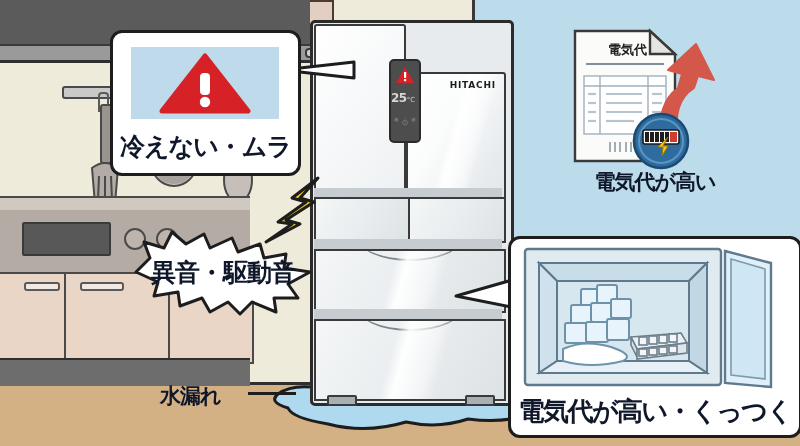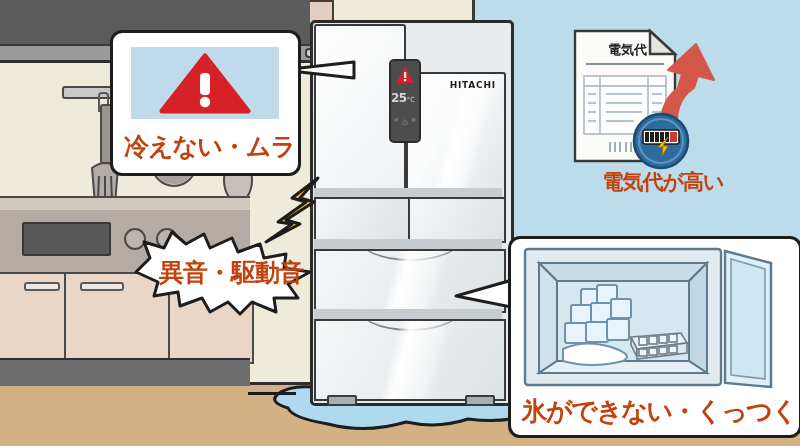--- a/index.html
+++ b/index.html
@@ -50,21 +50,21 @@
   .drawer{background:linear-gradient(120deg,#f4f6f7 0%,#e9edef 50%,#dde2e5 100%);border:2px solid #3a3a3a;}
   .dr-bar{background:#c6ccd0;border-bottom:2px solid #4a4a4a;}
   .dimple{border-bottom:2px solid #7d858a;border-radius:0 0 50% 50%/0 0 100% 100%;}
   .foot{background:#a8afb3;border:2px solid #3a3a3a;border-radius:2px;}
 
   
   .puddle{left:248px;top:378px;width:330px;height:62px;}
 
   
   .card{background:#fff;border:3px solid #1d1d1d;border-radius:12px;}
-  .jp{font-family:"DejaVu Sans","Liberation Sans",sans-serif;font-weight:bold;color:#c2410c;padding-left:8px;}
+  .jp{font-family:"DejaVu Sans","Liberation Sans",sans-serif;font-weight:bold;color:#0f172a;}
 
   .callout-cool{left:110px;top:30px;width:185px;height:140px;}
   .cool-img{left:18px;top:14px;width:148px;height:72px;background:#bedaeb;}
   .cool-label{position:absolute;left:0;right:0;bottom:10px;text-align:center;font-size:25px;letter-spacing:-1px;}
 
   .starburst{left:128px;top:228px;width:190px;height:88px;}
   .burst-label{position:absolute;left:0;top:0;width:190px;height:88px;display:flex;align-items:center;justify-content:center;font-size:25px;letter-spacing:-1px;}
 
   .callout-ice{left:508px;top:236px;width:288px;height:196px;}
   .ice-label{position:absolute;left:0;right:0;bottom:6px;text-align:center;font-size:26px;letter-spacing:-1.5px;}
@@ -307,18 +307,19 @@
             <rect x="130" y="91" width="8" height="8"></rect>
           <rect x="140" y="90" width="8" height="8"></rect>
             <rect x="150" y="89" width="8" height="8"></rect>
           <rect x="120" y="104" width="8" height="7"></rect>
             <rect x="130" y="103" width="8" height="7"></rect>
           <rect x="140" y="102" width="8" height="7"></rect>
             <rect x="150" y="101" width="8" height="7"></rect>
         </g>
       </g>
     </svg>
-    <div class="jp ice-label">氷ができない・くっつく</div>
-  </div>
-
+    <div class="jp ice-label">電気代が高い・くっつく</div>
+  </div>
+
+  <div class="abs jp leak-label">水漏れ</div>
   <div class="abs" style="left:248px;top:392px;width:48px;height:3px;background:#1d1d1d;"></div>
 
 </div>
 
 </body></html>

